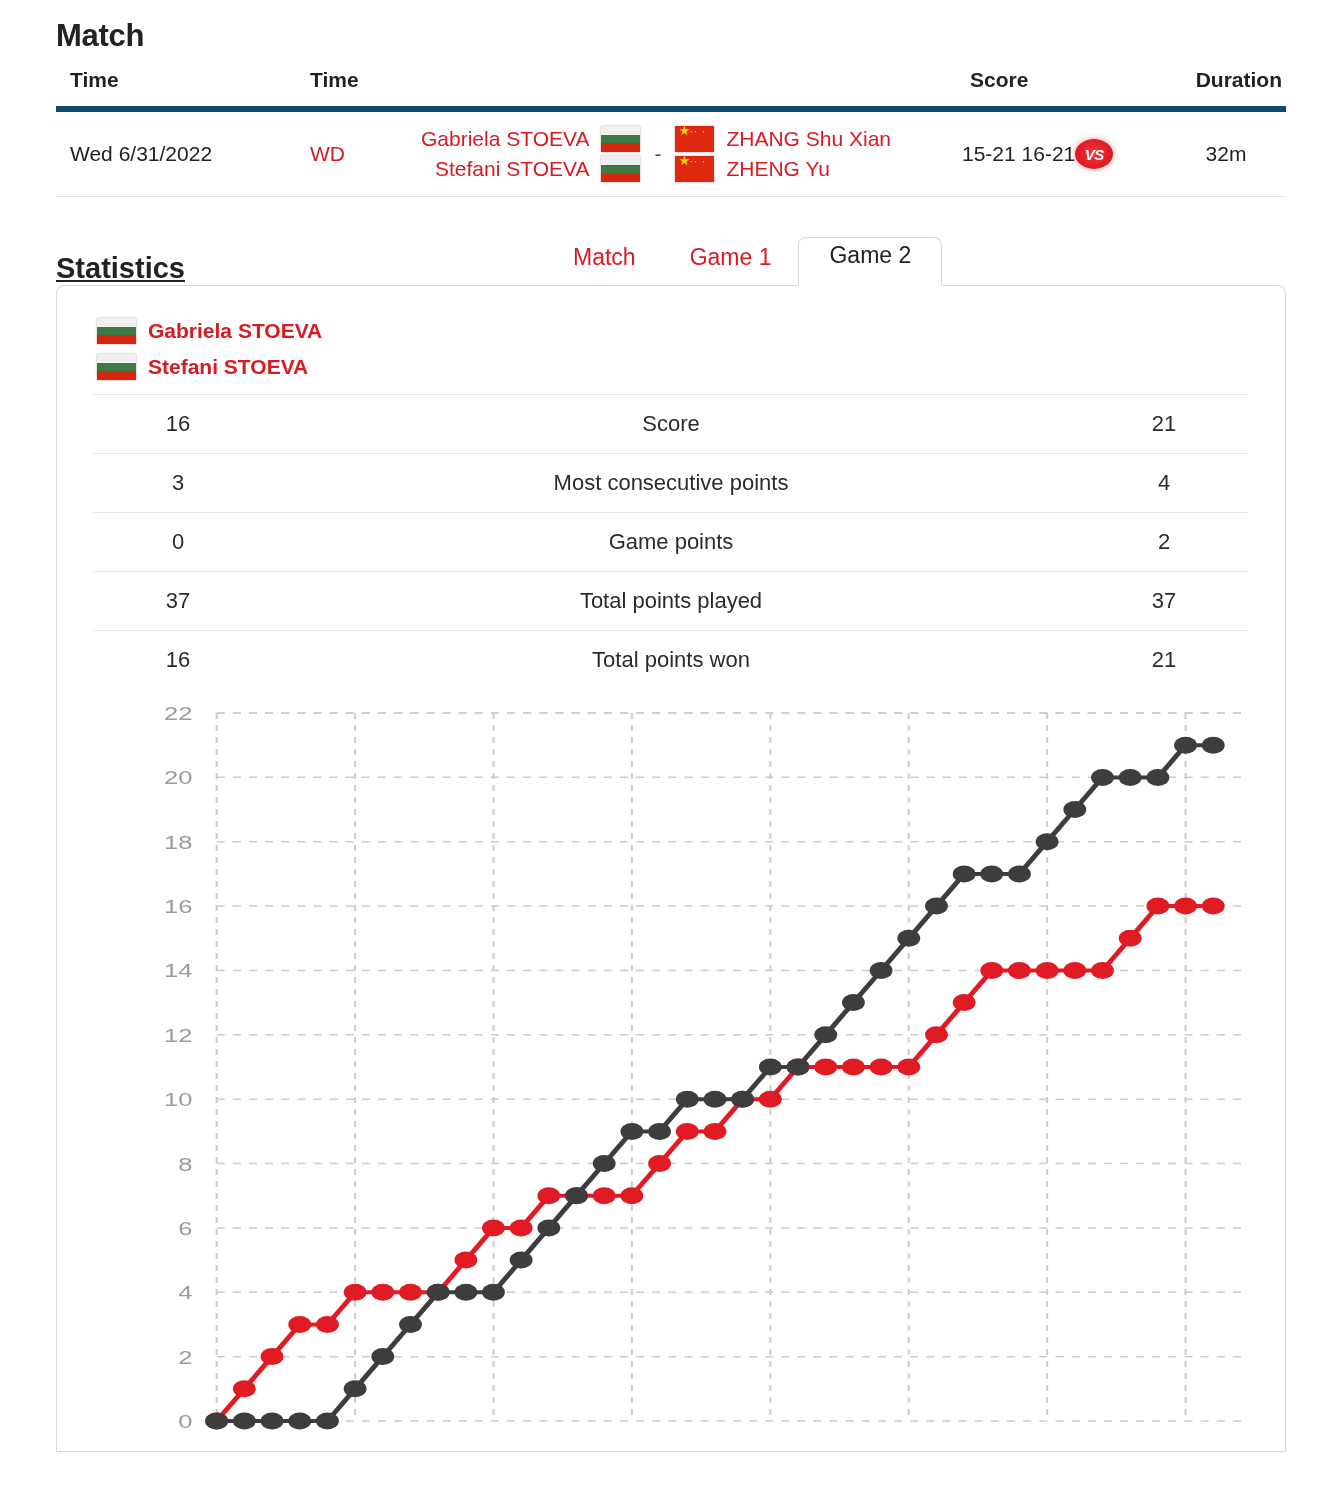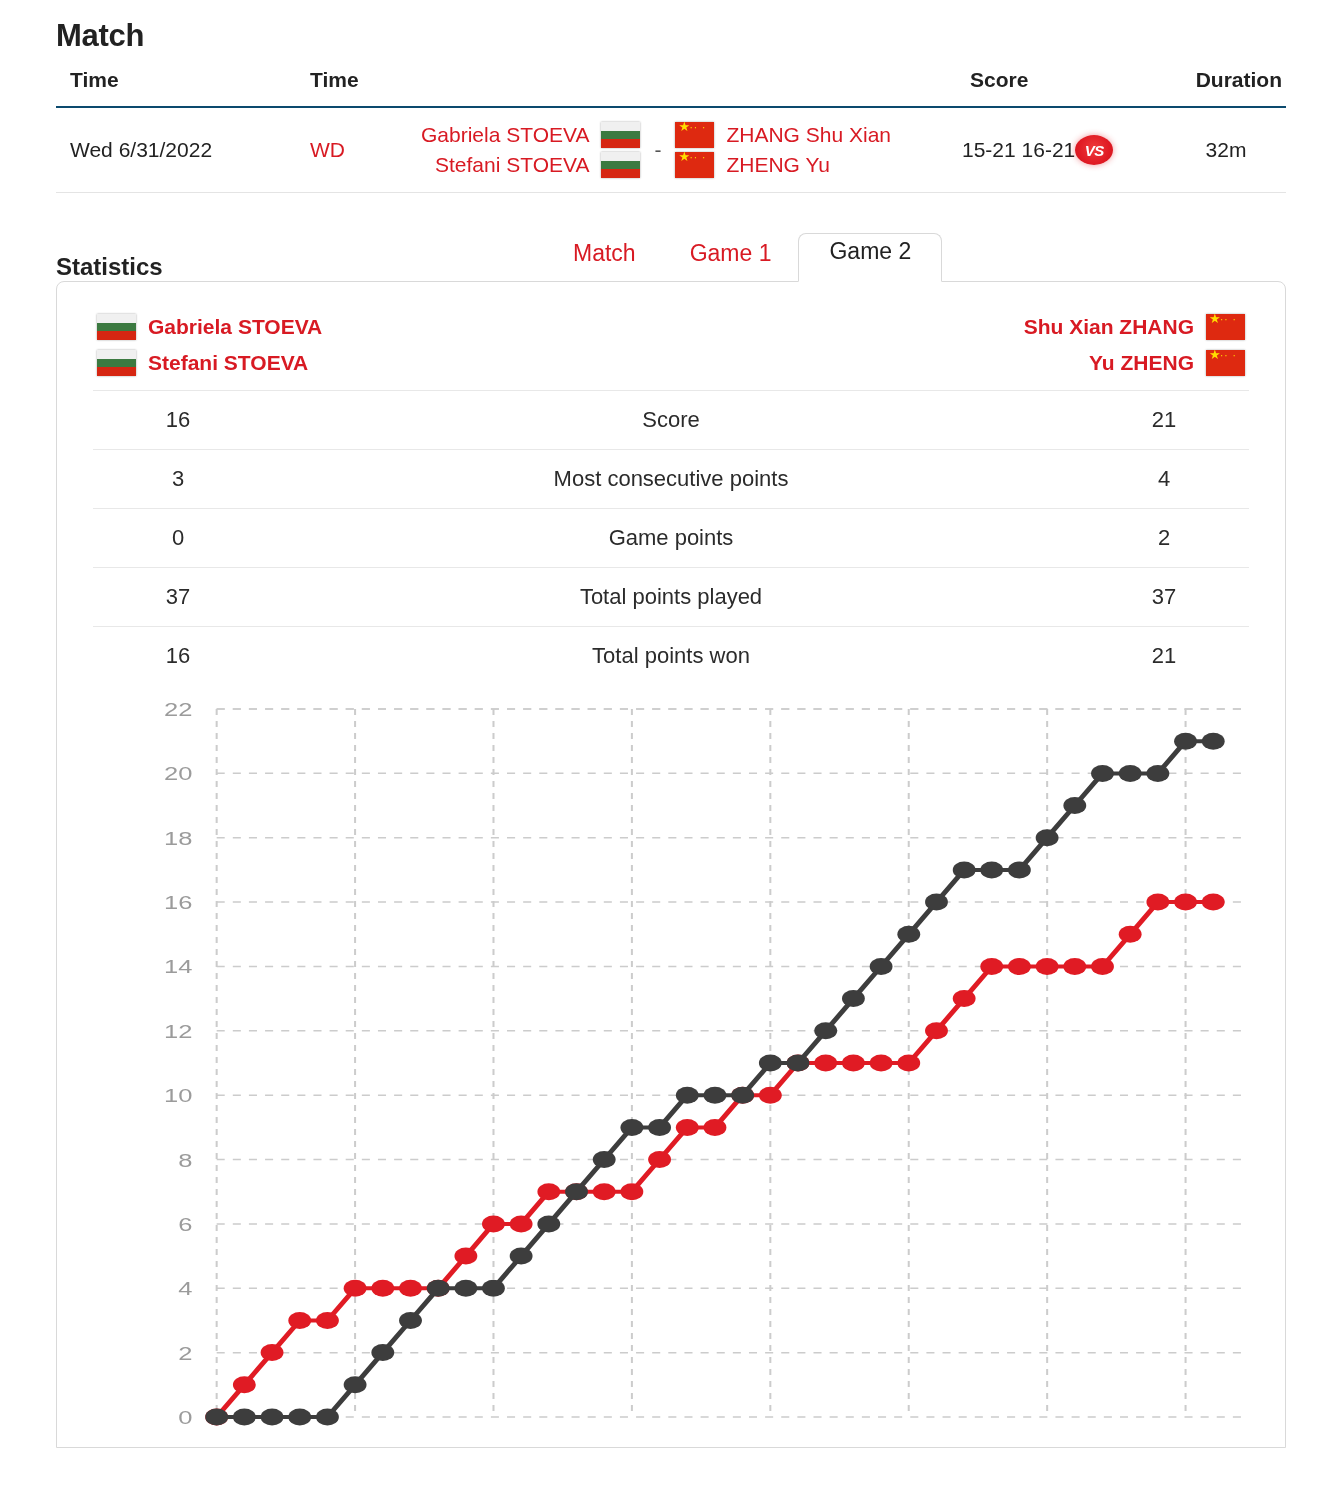--- a/index.html
+++ b/index.html
@@ -27,21 +27,21 @@
     width: 100%;
     border-collapse: collapse;
     table-layout: fixed;
   }
   table.match-table th {
     font-size: 21px;
     font-weight: bold;
     text-align: left;
     padding: 0 0 14px 14px;
     color: #222;
-    border-bottom: 2px solid #0c4a6e;
+    border-bottom: 6px solid #0c4a6e;
   }
   table.match-table th.right { text-align: right; padding-right: 4px; }
   table.match-table td {
     padding: 14px 0 14px 14px;
     font-size: 21px;
     vertical-align: middle;
     border-bottom: 1px solid #e4e4e4;
     color: #222;
   }
   .col-time   { width: 240px; }
@@ -92,21 +92,21 @@
     box-shadow: 0 0 6px rgba(224,27,36,.45);
   }
   .dur-cell { text-align: center; padding-right: 4px !important; }
 
   
   .stats-section { padding: 24px 44px 0 56px; position: relative; }
   .stats-head {
     display: flex; align-items: flex-end; justify-content: flex-start;
     position: relative; height: 64px;
   }
-  .stats-head h2 { margin: 0; font-size: 24px; font-weight: bold; color: #222; }
+  .stats-head h2 { margin: 0; font-size: 29px; font-weight: bold; color: #222; text-decoration: underline; }
   .tabs {
     position: absolute; left: 490px; bottom: 0;
     display: flex; align-items: flex-end; gap: 0;
   }
   .tab {
     font-size: 23px; color: #d81a23; padding: 12px 26px 14px 26px;
     cursor: pointer; background: transparent; border: 1px solid transparent;
     border-bottom: none; white-space: nowrap;
   }
   .tab.active {
@@ -226,30 +226,20 @@
 
       <div class="team-header">
         <div class="th-side">
           <div class="th-row">
             <span class="flag flag-bg"></span>
             <span class="th-name">Gabriela STOEVA</span>
           </div>
           <div class="th-row">
             <span class="flag flag-bg"></span>
             <span class="th-name">Stefani STOEVA</span>
-          </div>
-        </div>
-        <div class="th-side th-right">
-          <div class="th-row">
-            <span class="th-name">Shu Xian ZHANG</span>
-            <span class="flag flag-cn"></span>
-          </div>
-          <div class="th-row">
-            <span class="th-name">Yu ZHENG</span>
-            <span class="flag flag-cn"></span>
           </div>
         </div>
       </div>
 
       <table class="stats-table">
         <tbody>
           <tr>
             <td class="st-left">16</td>
             <td class="st-label">Score</td>
             <td class="st-right">21</td>

